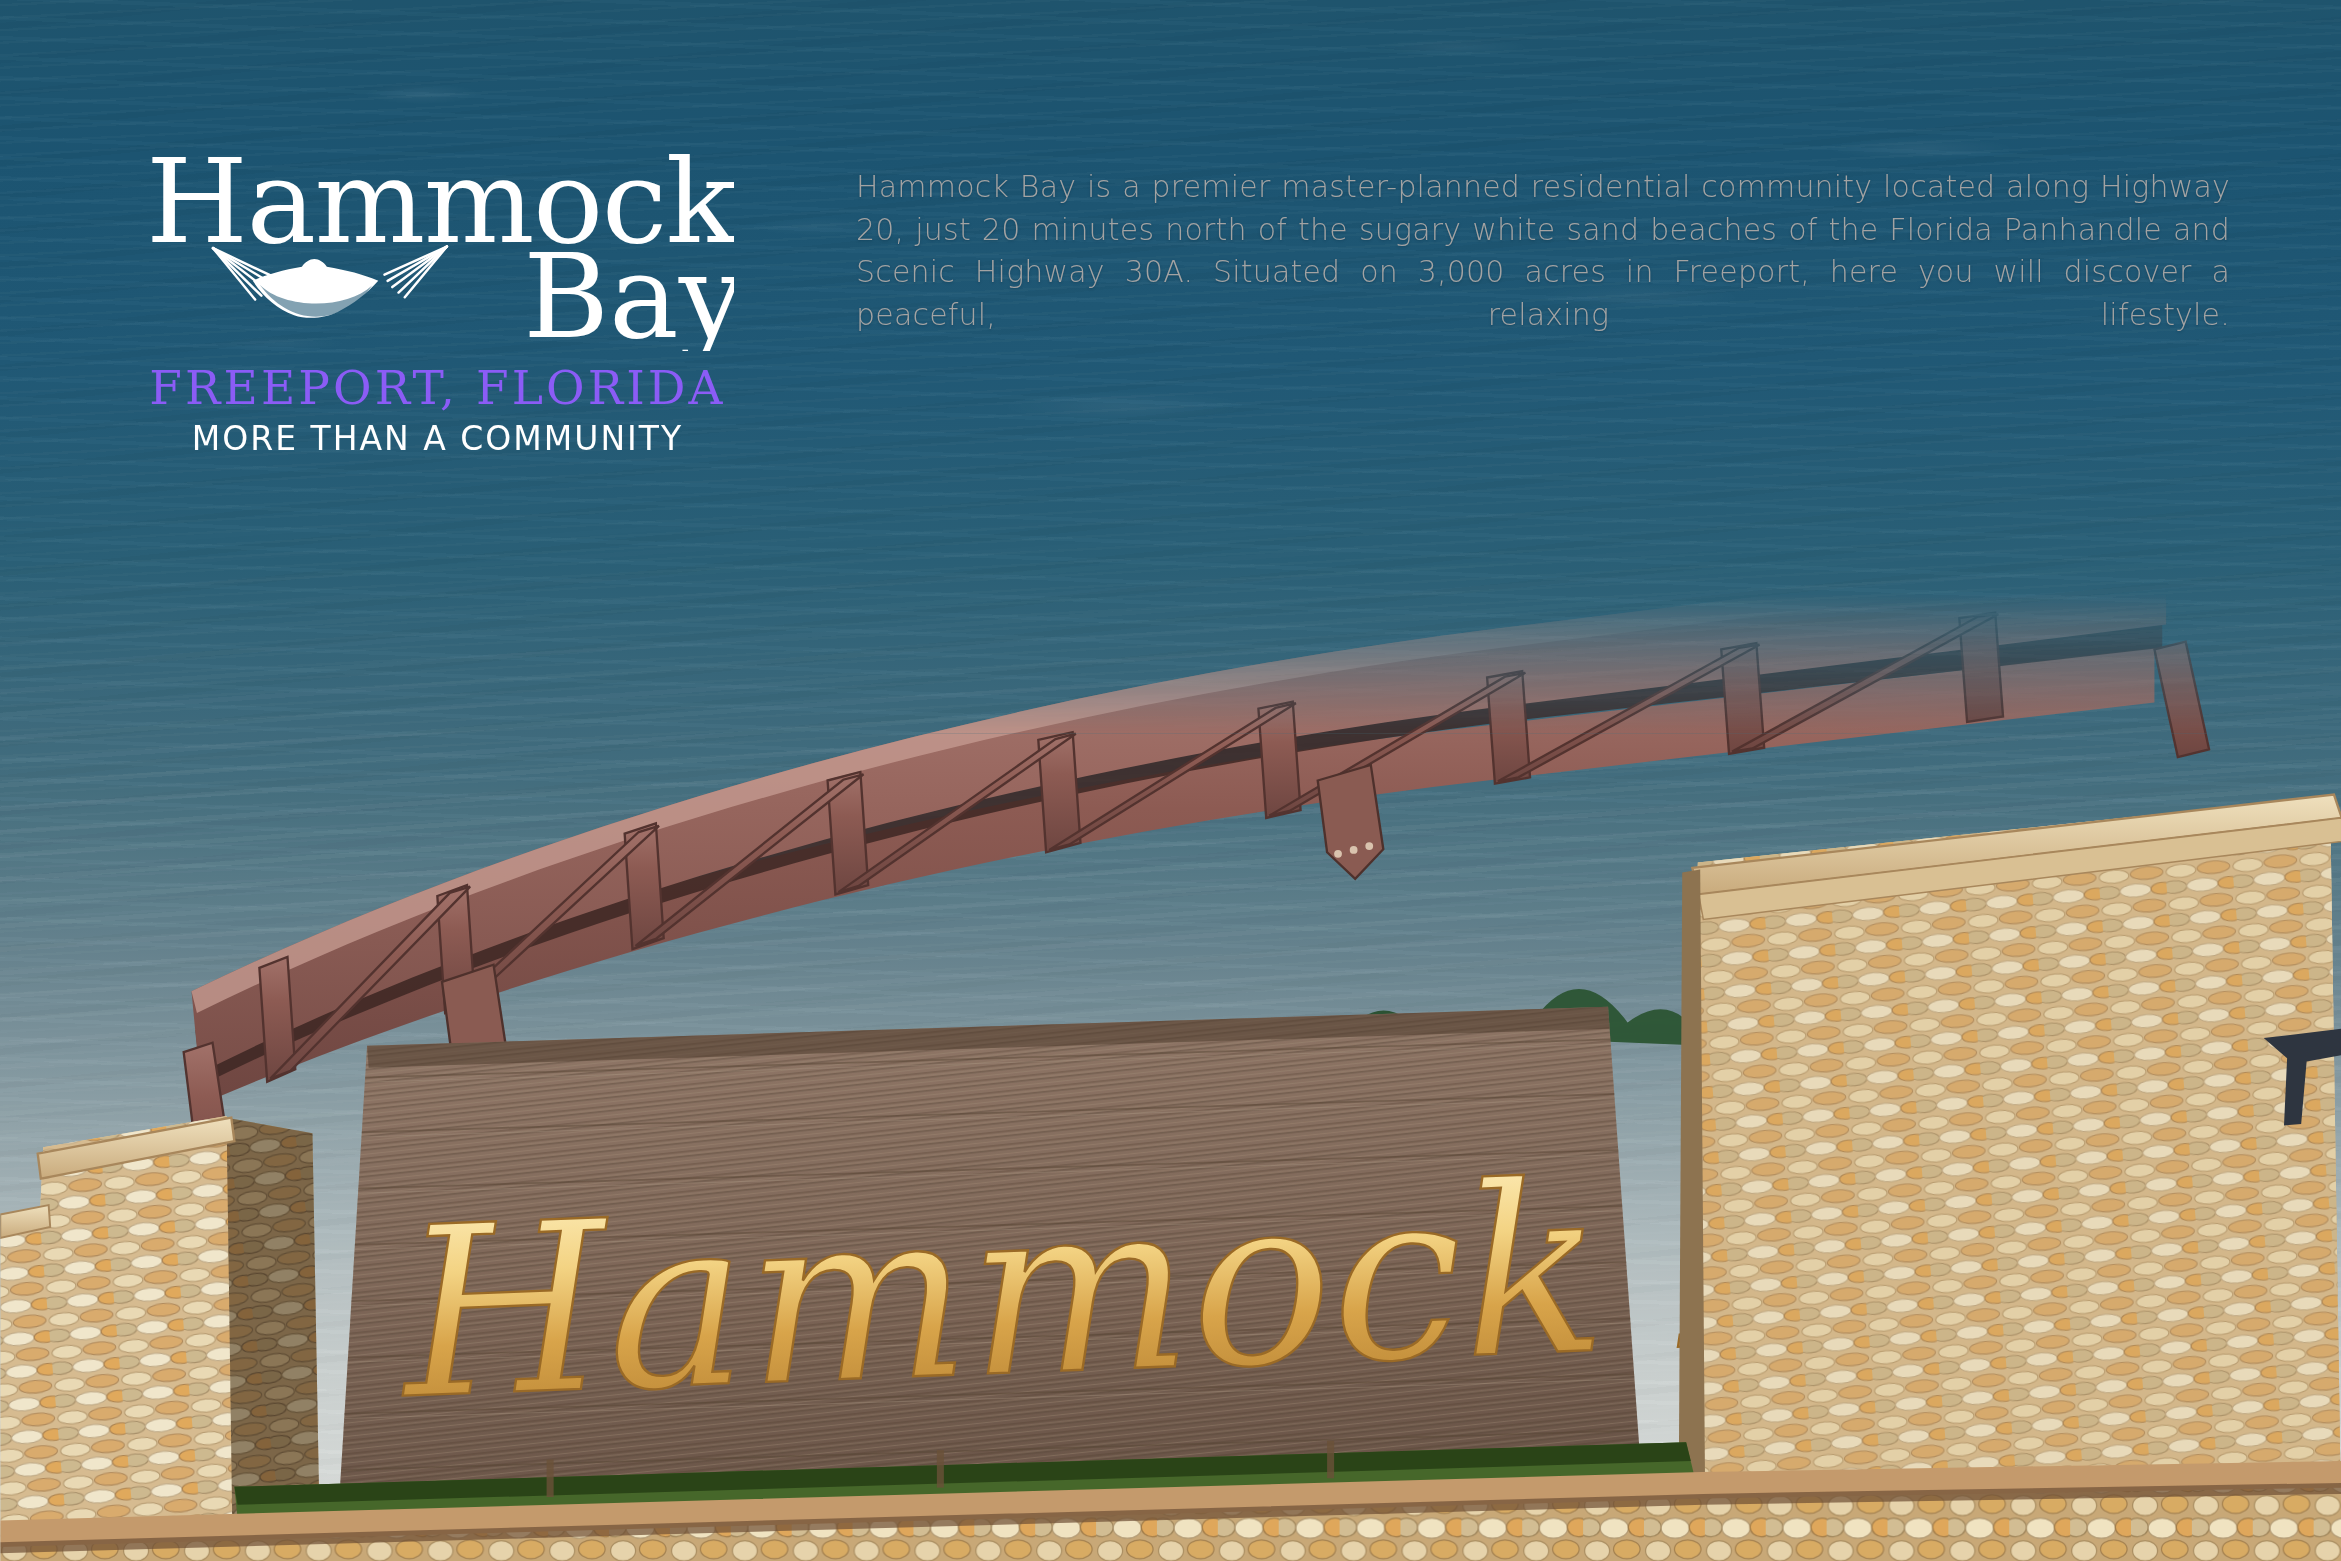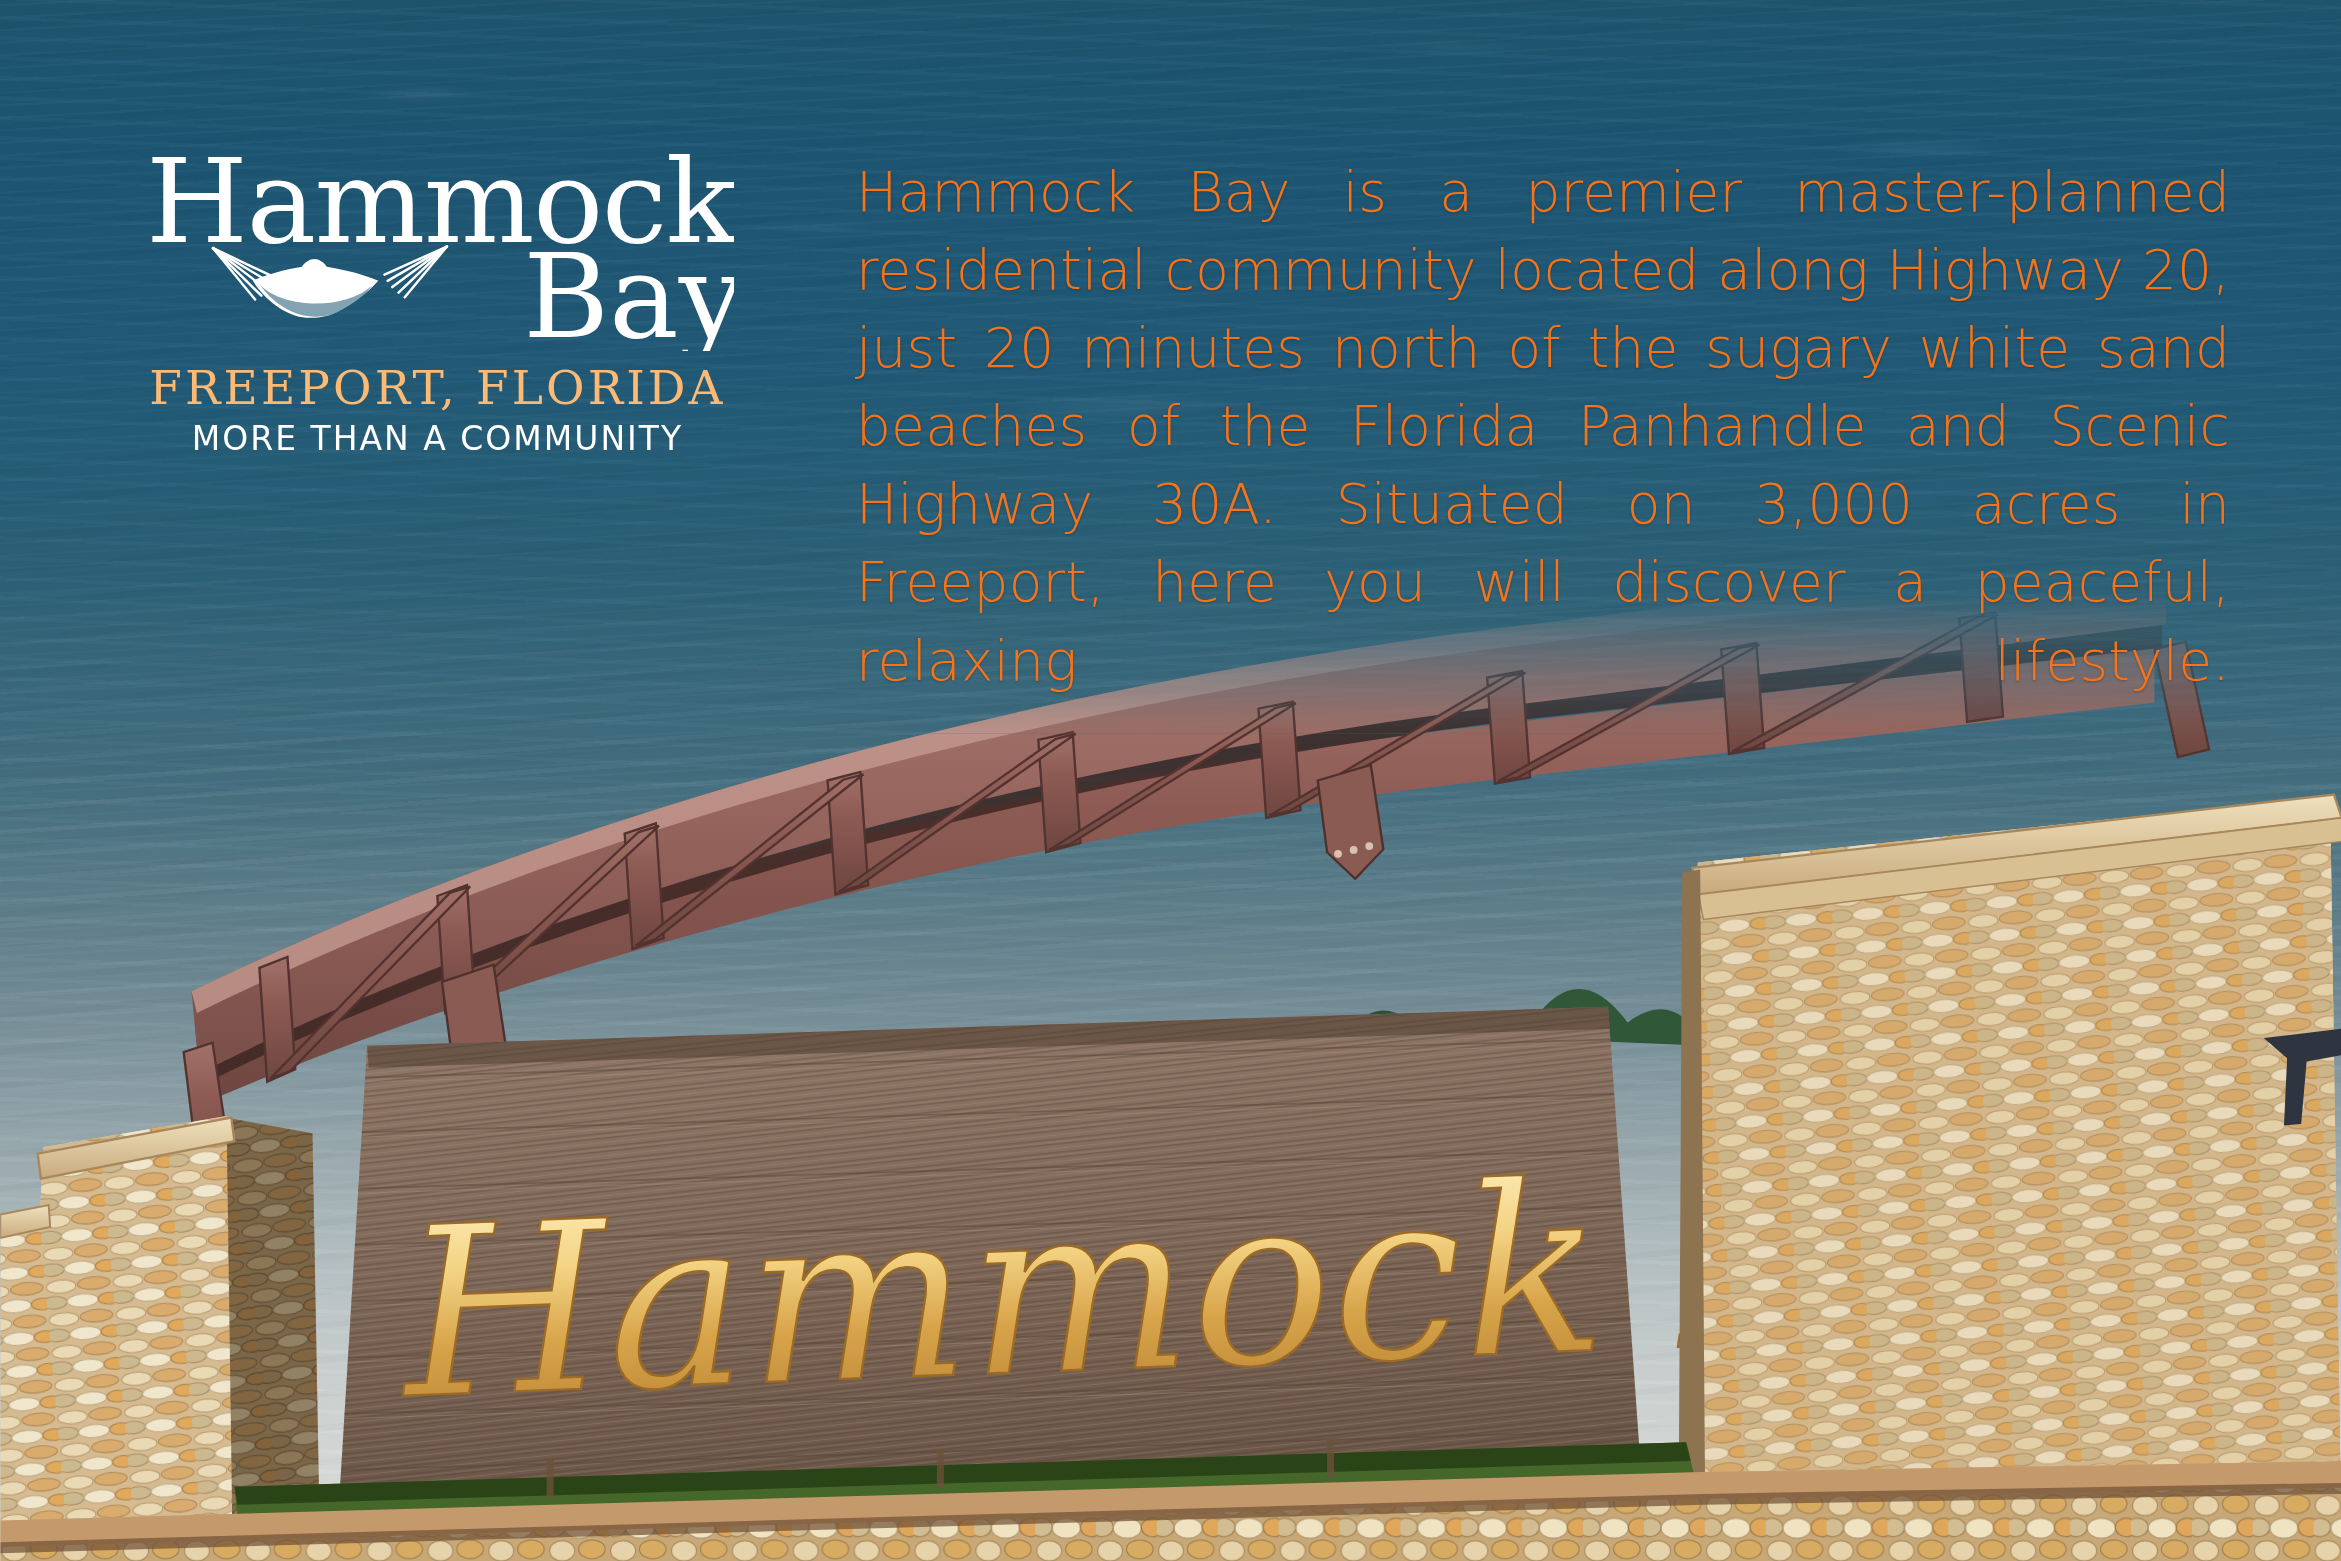--- a/index.html
+++ b/index.html
@@ -62,34 +62,34 @@
     position:absolute;left:141px;top:125px;width:593px;
     text-align:center;color:#fff;
   }
   .logo-wordmark{
     position:relative;height:226px;
   }
   .logo-wordmark svg{display:block;width:593px;height:226px;}
   .logo-city{
     font-family:"DejaVu Serif","Liberation Serif",serif;
     font-size:47px;letter-spacing:3.1px;font-weight:400;
-    color:#fdba74;line-height:1;margin-top:12.5px;
+    color:#8b5cf6;line-height:1;margin-top:12.5px;
     white-space:nowrap;
   }
   .logo-tag{
     font-family:"DejaVu Sans","Liberation Sans",sans-serif;
     font-size:33px;letter-spacing:2px;font-weight:400;
     color:#ffffff;line-height:1;margin-top:11px;
     white-space:nowrap;
   }
 
   .body-copy{
-    position:absolute;left:856px;top:153px;width:1374px;
-    color:#f97316;
-    font-size:55px;line-height:1.42;
+    position:absolute;left:856px;top:166px;width:1374px;
+    color:#a3a3a3;
+    font-size:30px;line-height:1.42;
     font-weight:300;
     text-align:justify;
     text-justify:inter-word;
     letter-spacing:0.2px;
     text-shadow:0 0.8px 2.3px rgba(0,40,60,.35);
   }
   .body-copy:after{content:"";display:inline-block;width:100%;}
 
   
   .photo{position:absolute;left:0;top:0;width:2342px;height:1561px;}

